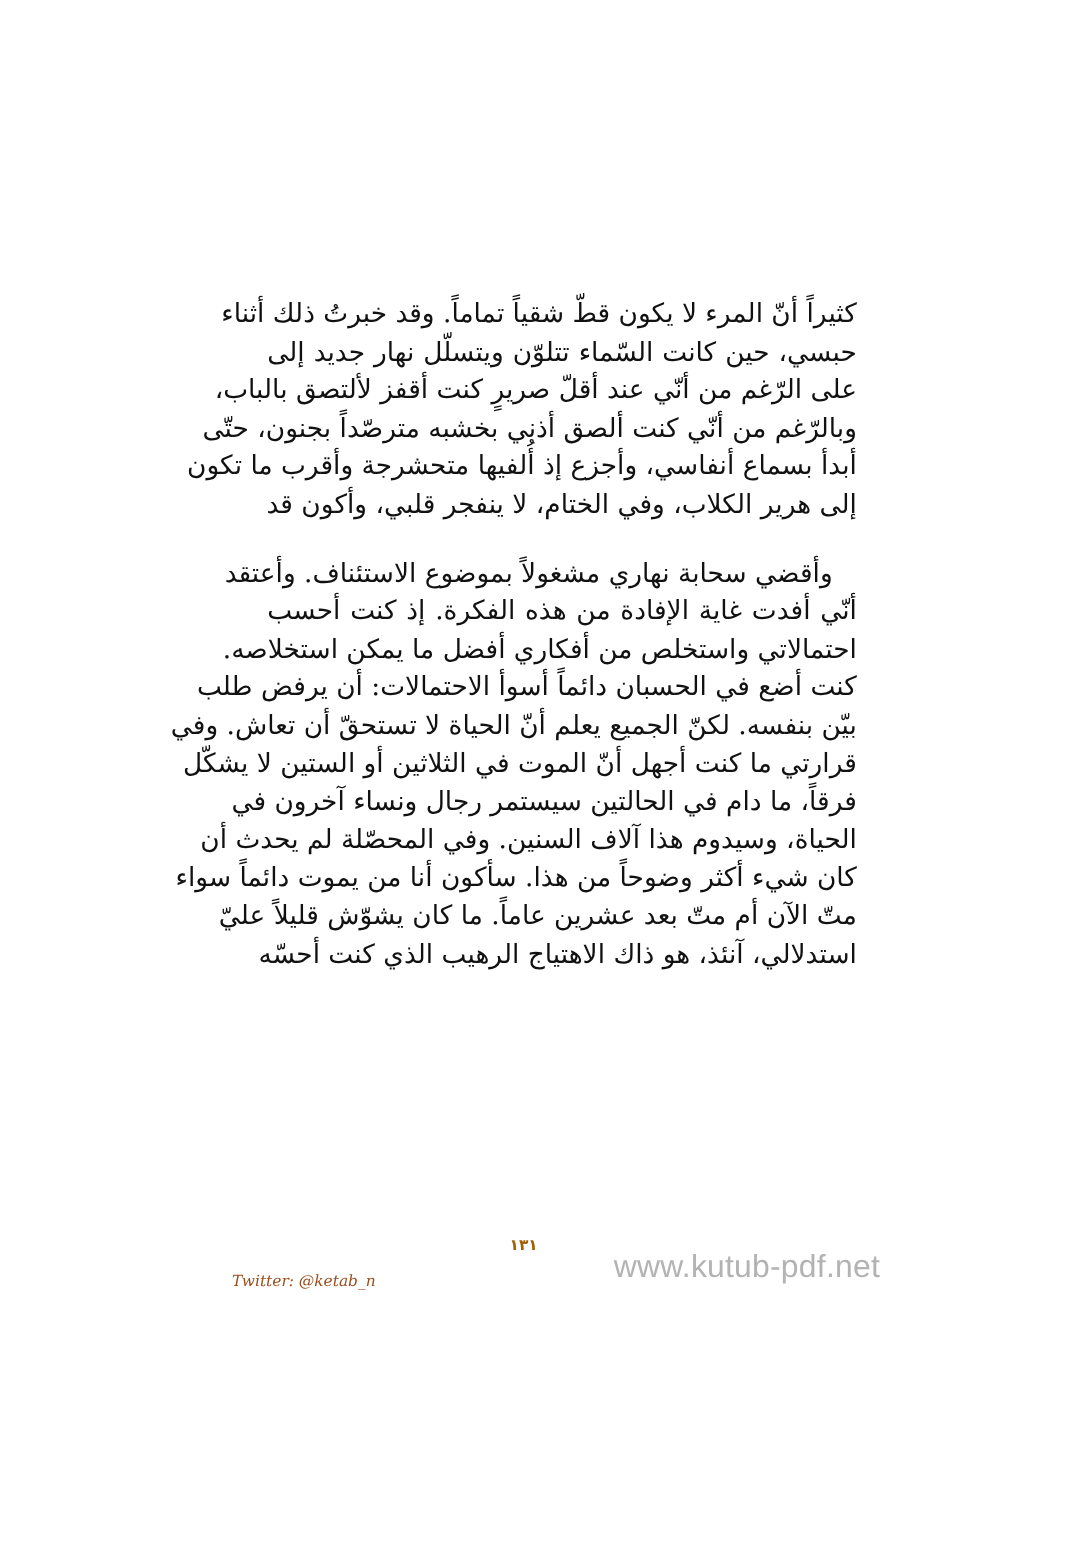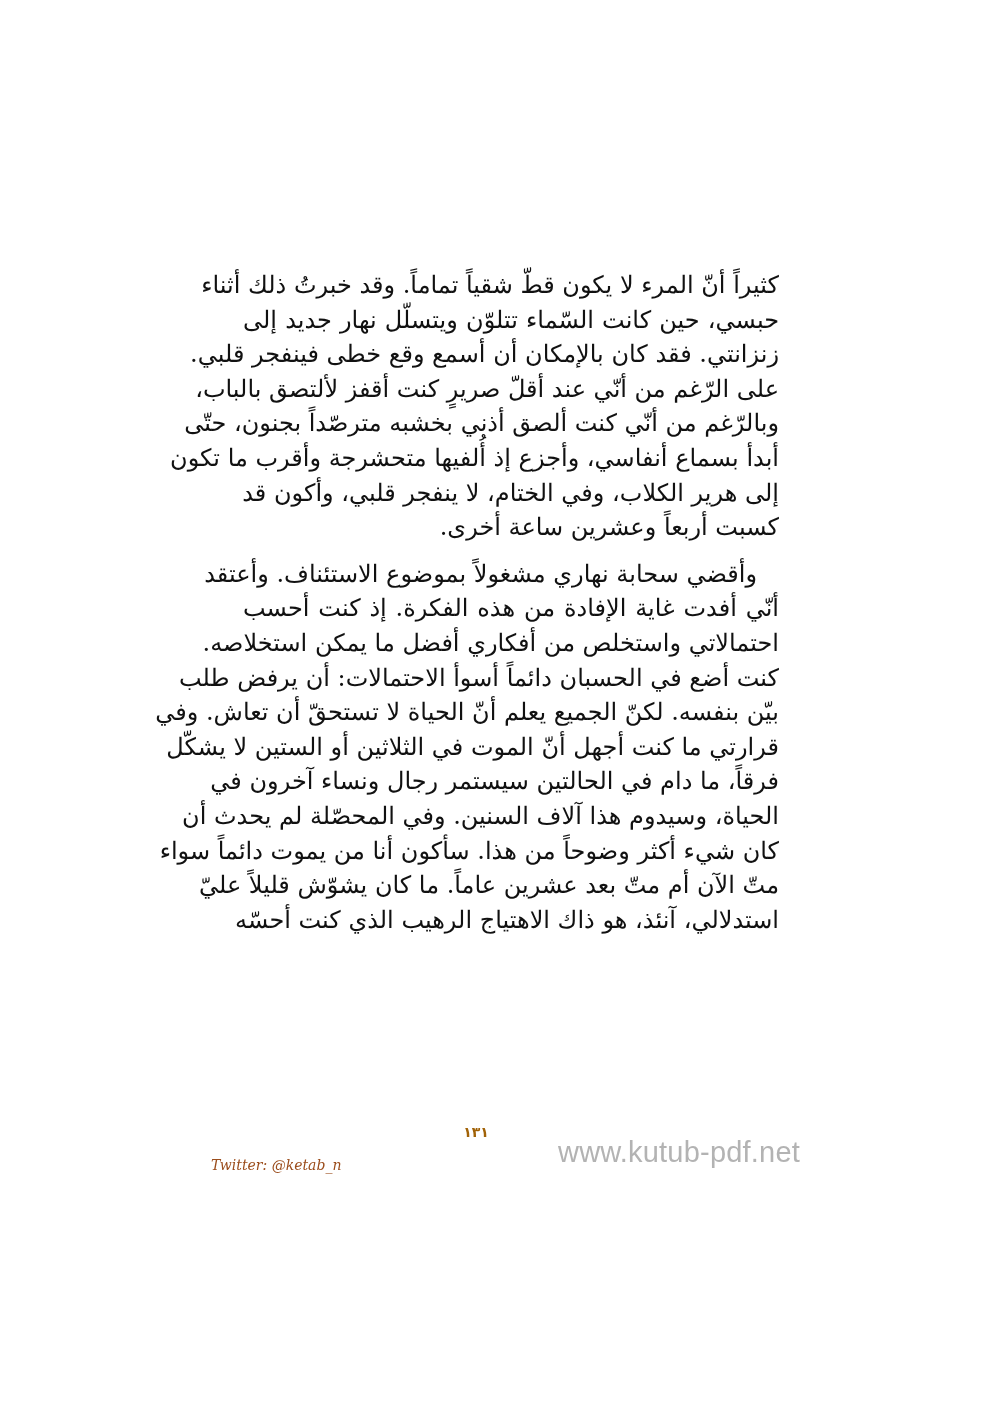--- a/index.html
+++ b/index.html
@@ -38,21 +38,21 @@
     .line.last {
       text-align-last: right;
     }
     .line.indent {
       padding-right: 22px;
     }
     .para {
       display: block;
     }
     .para + .para {
-      margin-top: 12px;
+      margin-top: 28px;
     }
     .footer-twitter {
       position: absolute;
       left: 211px;
       top: 1131px;
       font-family: "DejaVu Serif", serif;
       font-style: italic;
       font-size: 14px;
       color: #9b4d1c;
       margin-top: 26px;
@@ -80,26 +80,24 @@
       margin-left: 44px;
     }
   </style>
 </head>
 <body>
 
 <div class="page-text">
   <div class="para">
     <span class="line">كثيراً أنّ المرء لا يكون قطّ شقياً تماماً. وقد خبرتُ ذلك أثناء</span>
     <span class="line">حبسي، حين كانت السّماء تتلوّن ويتسلّل نهار جديد إلى</span>
-    <span class="line">زنزانتي. فقد كان بالإمكان أن أسمع وقع خطى فينفجر قلبي.</span>
     <span class="line">على الرّغم من أنّي عند أقلّ صريرٍ كنت أقفز لألتصق بالباب،</span>
     <span class="line">وبالرّغم من أنّي كنت ألصق أذني بخشبه مترصّداً بجنون، حتّى</span>
     <span class="line">أبدأ بسماع أنفاسي، وأجزع إذ أُلفيها متحشرجة وأقرب ما تكون</span>
     <span class="line">إلى هرير الكلاب، وفي الختام، لا ينفجر قلبي، وأكون قد</span>
-    <span class="line last">كسبت أربعاً وعشرين ساعة أخرى.</span>
   </div>
   <div class="para">
     <span class="line indent">وأقضي سحابة نهاري مشغولاً بموضوع الاستئناف. وأعتقد</span>
     <span class="line">أنّي أفدت غاية الإفادة من هذه الفكرة. إذ كنت أحسب</span>
     <span class="line">احتمالاتي واستخلص من أفكاري أفضل ما يمكن استخلاصه.</span>
     <span class="line">كنت أضع في الحسبان دائماً أسوأ الاحتمالات: أن يرفض طلب</span>
     <span class="line">بيّن بنفسه. لكنّ الجميع يعلم أنّ الحياة لا تستحقّ أن تعاش. وفي</span>
     <span class="line">قرارتي ما كنت أجهل أنّ الموت في الثلاثين أو الستين لا يشكّل</span>
     <span class="line">فرقاً، ما دام في الحالتين سيستمر رجال ونساء آخرون في</span>
     <span class="line">الحياة، وسيدوم هذا آلاف السنين. وفي المحصّلة لم يحدث أن</span>

